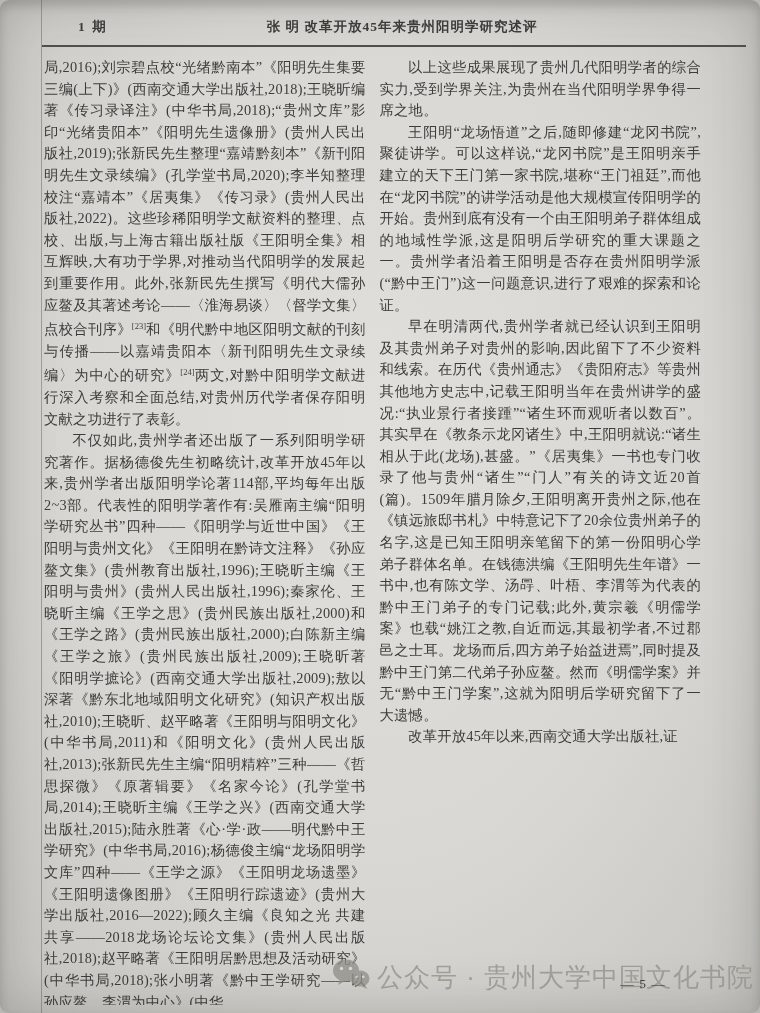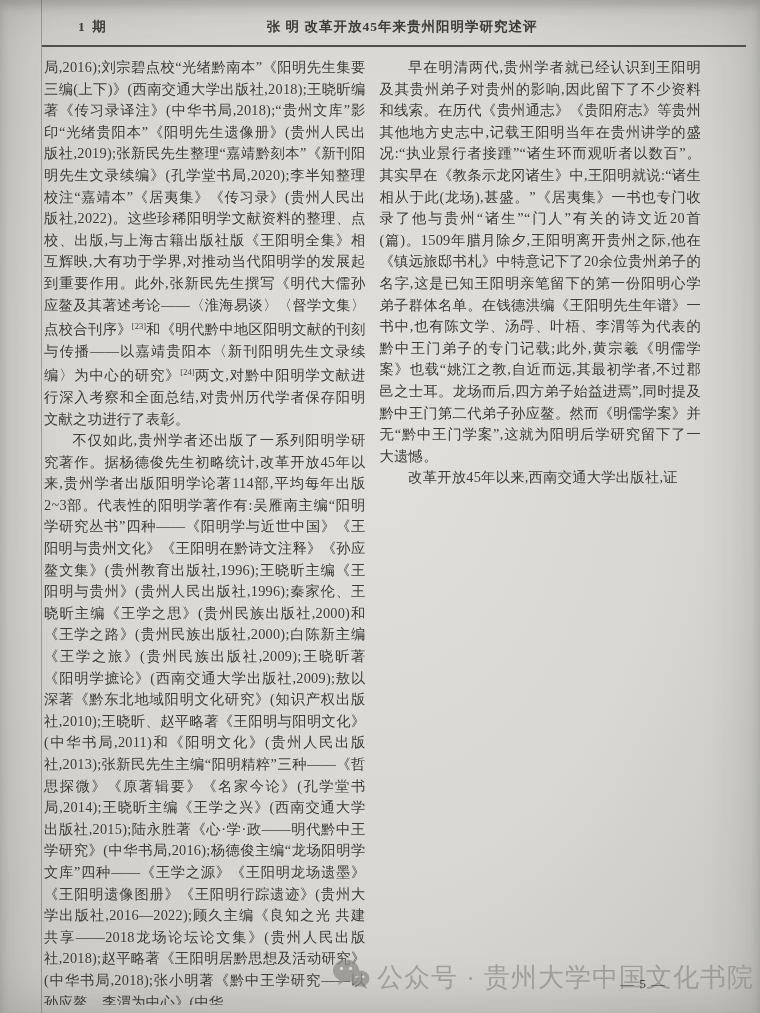--- a/index.html
+++ b/index.html
@@ -6,20 +6,21 @@
   body{
     width:760px;height:1013px;
     font-family:"Liberation Serif","DejaVu Serif",serif;
     background:#b9b8b4;
   }
   .page{
     position:relative;width:760px;height:1013px;overflow:hidden;
     background:radial-gradient(ellipse at 50% 42%, #e0dfdb 0%, #d8d7d3 55%, #c6c5c1 100%);
     box-shadow:inset 0 0 55px rgba(40,40,38,.22), inset 0 6px 10px rgba(40,40,38,.18);
     color:#3d3c3a;
+    border-radius:9px;
   }
   .scan-edge-left{
     position:absolute;left:41px;top:0;bottom:0;width:1px;
     background:rgba(70,70,66,.38);
   }
   
   .header{position:absolute;top:18px;left:42px;right:14px;height:24px;font-size:13.5px;font-weight:bold;}
   .issue{position:absolute;left:36px;top:0;letter-spacing:2px;}
   .running-title{position:absolute;left:16px;right:0;top:0;text-align:center;letter-spacing:1px;}
   .header-rule{position:absolute;top:45px;left:42px;right:14px;height:1.5px;background:#504f4c;}
@@ -67,20 +68,22 @@
   </div>
   <div class="header-rule"></div>
 
   <div class="columns">
     <div class="col">
       <p class="noindent"><span>局,2016);刘宗碧点校“光绪黔南本”《阳明先生集要三编(上下)》(西南交通大学出版社,2018);王晓昕编著《传习录译注》(中华书局,2018);“贵州文库”影印“光绪贵阳本”《阳明先生遗像册》(贵州人民出版社,2019);张新民先生整理“嘉靖黔刻本”《新刊阳明先生文录续编》(孔学堂书局,2020);李半知整理校注“嘉靖本”《居夷集》《传习录》(贵州人民出版社,2022)。这些珍稀阳明学文献资料的整理、点校、出版,与上海古籍出版社版《王阳明全集》相互辉映,大有功于学界,对推动当代阳明学的发展起到重要作用。此外,张新民先生撰写《明代大儒孙应鳌及其著述考论——〈淮海易谈〉〈督学文集〉点校合刊序》</span><sup class="ref-sup">[23]</sup><span>和《明代黔中地区阳明文献的刊刻与传播——以嘉靖贵阳本〈新刊阳明先生文录续编〉为中心的研究》</span><sup class="ref-sup">[24]</sup><span>两文,对黔中阳明学文献进行深入考察和全面总结,对贵州历代学者保存阳明文献之功进行了表彰。</span></p>
       <p>不仅如此,贵州学者还出版了一系列阳明学研究著作。据杨德俊先生初略统计,改革开放45年以来,贵州学者出版阳明学论著114部,平均每年出版2~3部。代表性的阳明学著作有:吴雁南主编“阳明学研究丛书”四种——《阳明学与近世中国》《王阳明与贵州文化》《王阳明在黔诗文注释》《孙应鳌文集》(贵州教育出版社,1996);王晓昕主编《王阳明与贵州》(贵州人民出版社,1996);秦家伦、王晓昕主编《王学之思》(贵州民族出版社,2000)和《王学之路》(贵州民族出版社,2000);白陈新主编《王学之旅》(贵州民族出版社,2009);王晓昕著《阳明学摭论》(西南交通大学出版社,2009);敖以深著《黔东北地域阳明文化研究》(知识产权出版社,2010);王晓昕、赵平略著《王阳明与阳明文化》(中华书局,2011)和《阳明文化》(贵州人民出版社,2013);张新民先生主编“阳明精粹”三种——《哲思探微》《原著辑要》《名家今论》(孔学堂书局,2014);王晓昕主编《王学之兴》(西南交通大学出版社,2015);陆永胜著《心·学·政——明代黔中王学研究》(中华书局,2016);杨德俊主编“龙场阳明学文库”四种——《王学之源》《王阳明龙场遗墨》《王阳明遗像图册》《王阳明行踪遗迹》(贵州大学出版社,2016—2022);顾久主编《良知之光 共建共享——2018龙场论坛论文集》(贵州人民出版社,2018);赵平略著《王阳明居黔思想及活动研究》(中华书局,2018);张小明著《黔中王学研究——以孙应鳌、李渭为中心》(中华</p>
     </div>
 
     <div class="col">
+      <p>以上这些成果展现了贵州几代阳明学者的综合实力,受到学界关注,为贵州在当代阳明学界争得一席之地。</p>
+      <p>王阳明“龙场悟道”之后,随即修建“龙冈书院”,聚徒讲学。可以这样说,“龙冈书院”是王阳明亲手建立的天下王门第一家书院,堪称“王门祖廷”,而他在“龙冈书院”的讲学活动是他大规模宣传阳明学的开始。贵州到底有没有一个由王阳明弟子群体组成的地域性学派,这是阳明后学研究的重大课题之一。贵州学者沿着王阳明是否存在贵州阳明学派(“黔中王门”)这一问题意识,进行了艰难的探索和论证。</p>
       <p>早在明清两代,贵州学者就已经认识到王阳明及其贵州弟子对贵州的影响,因此留下了不少资料和线索。在历代《贵州通志》《贵阳府志》等贵州其他地方史志中,记载王阳明当年在贵州讲学的盛况:“执业景行者接踵”“诸生环而观听者以数百”。其实早在《教条示龙冈诸生》中,王阳明就说:“诸生相从于此(龙场),甚盛。”《居夷集》一书也专门收录了他与贵州“诸生”“门人”有关的诗文近20首(篇)。1509年腊月除夕,王阳明离开贵州之际,他在《镇远旅邸书札》中特意记下了20余位贵州弟子的名字,这是已知王阳明亲笔留下的第一份阳明心学弟子群体名单。在钱德洪编《王阳明先生年谱》一书中,也有陈文学、汤冔、叶梧、李渭等为代表的黔中王门弟子的专门记载;此外,黄宗羲《明儒学案》也载“姚江之教,自近而远,其最初学者,不过郡邑之士耳。龙场而后,四方弟子始益进焉”,同时提及黔中王门第二代弟子孙应鳌。然而《明儒学案》并无“黔中王门学案”,这就为阳明后学研究留下了一大遗憾。</p>
       <p>改革开放45年以来,西南交通大学出版社,证</p>
     </div>
   </div>
 
   <div class="watermark">
     <span class="wechat-icon">
       <svg width="38" height="32" viewBox="0 0 38 32" xmlns="http://www.w3.org/2000/svg">
         <ellipse cx="14" cy="12.5" rx="13" ry="11" fill="#8f8e88"></ellipse>
         <path d="M8 21 L6 27 L13 23 Z" fill="#8f8e88"></path>

